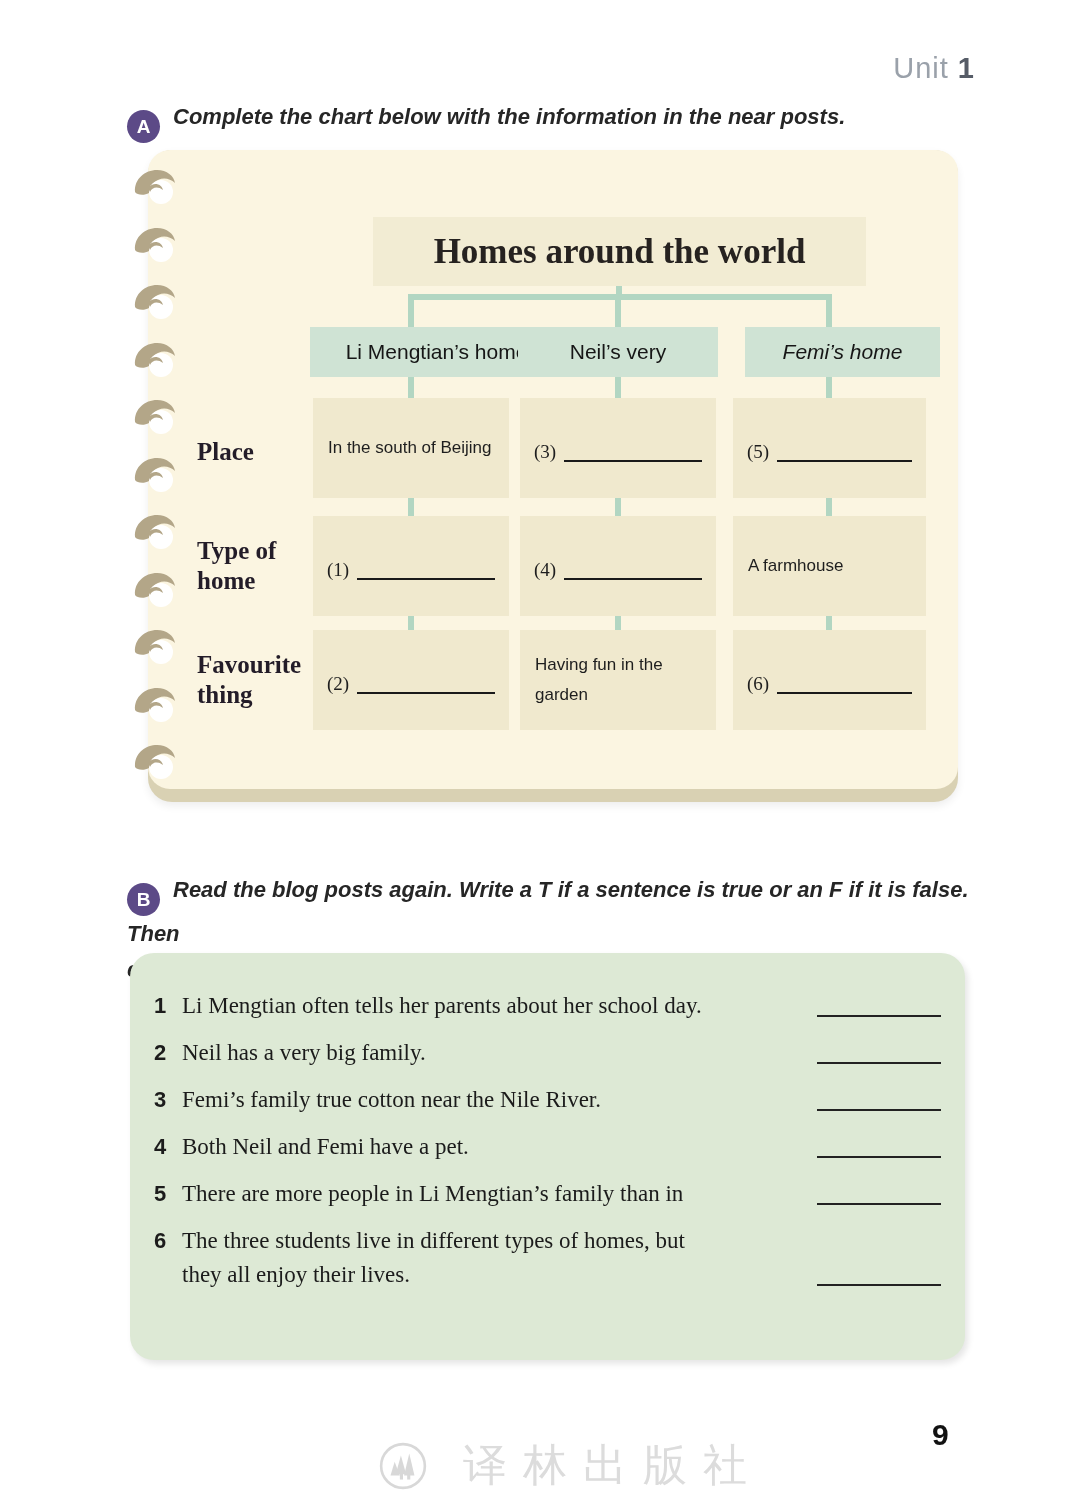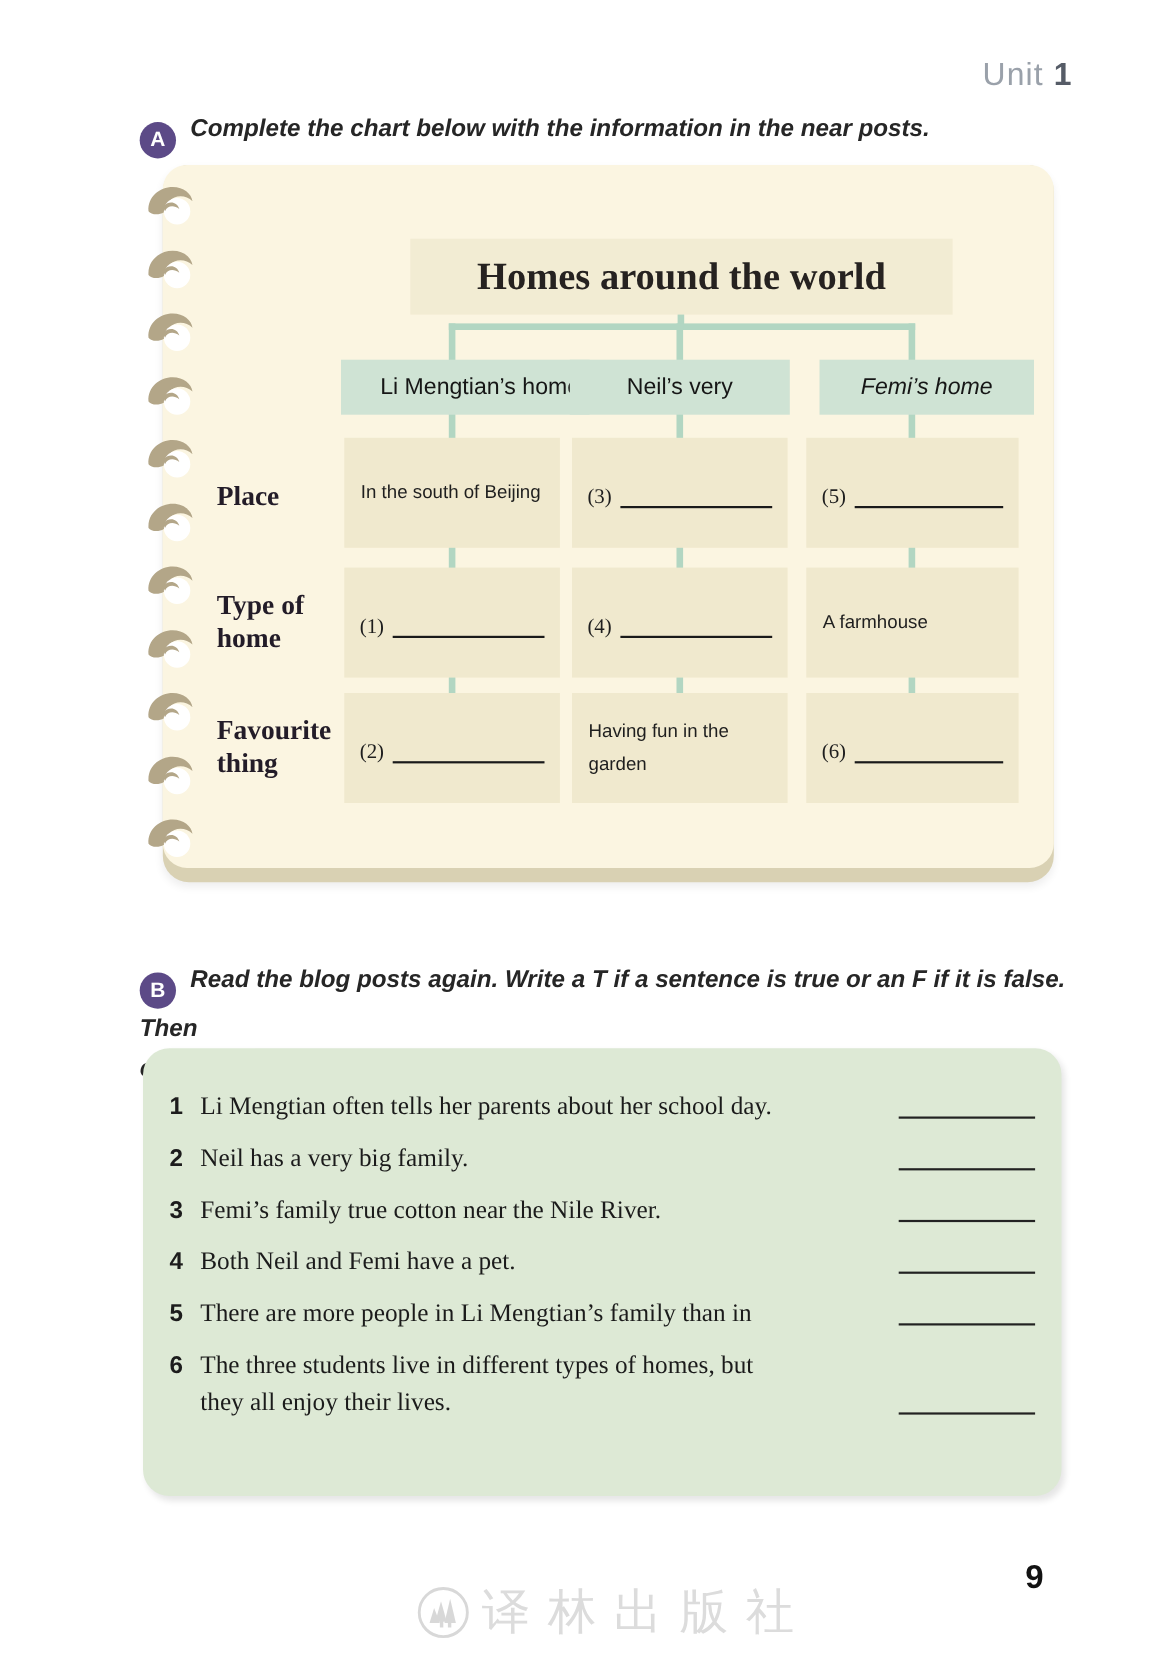--- a/index.html
+++ b/index.html
@@ -66,21 +66,21 @@
        box-sizing:border-box;padding:36px 24px 0 24px;}
   .tf-item{display:flex;margin-bottom:13px;}
   .tf-num{width:28px;flex:none;font-weight:bold;font-size:22px;line-height:34px;color:#1c1c1c;}
   .tf-text{flex:1;font-family:"Liberation Serif",serif;font-size:23px;line-height:34px;color:#1b1b1b;}
   .tf-text span{display:block;white-space:nowrap;}
   .tf-blank{width:124px;flex:none;border-bottom:2px solid #222;height:0;
        align-self:flex-end;margin-bottom:6px;margin-left:12px;}
 
   
   .pageno{position:absolute;left:932px;top:1418px;font-size:30px;font-weight:bold;color:#121212;}
-  .watermark{position:absolute;left:378px;top:1436px;display:flex;align-items:center;}
+  .watermark{position:absolute;left:378px;top:1436px;display:flex;align-items:center;gap:25px;}
   .watermark .wm-text{font-family:"Liberation Serif",serif;font-size:44px;color:#dcdcdc;
        letter-spacing:16px;margin-left:10px;white-space:nowrap;}
 </style>
 </head>
 <body>
 
 <div class="page">
 
   <div class="unit"><span>Unit</span>&nbsp;<b>1</b></div>
 

